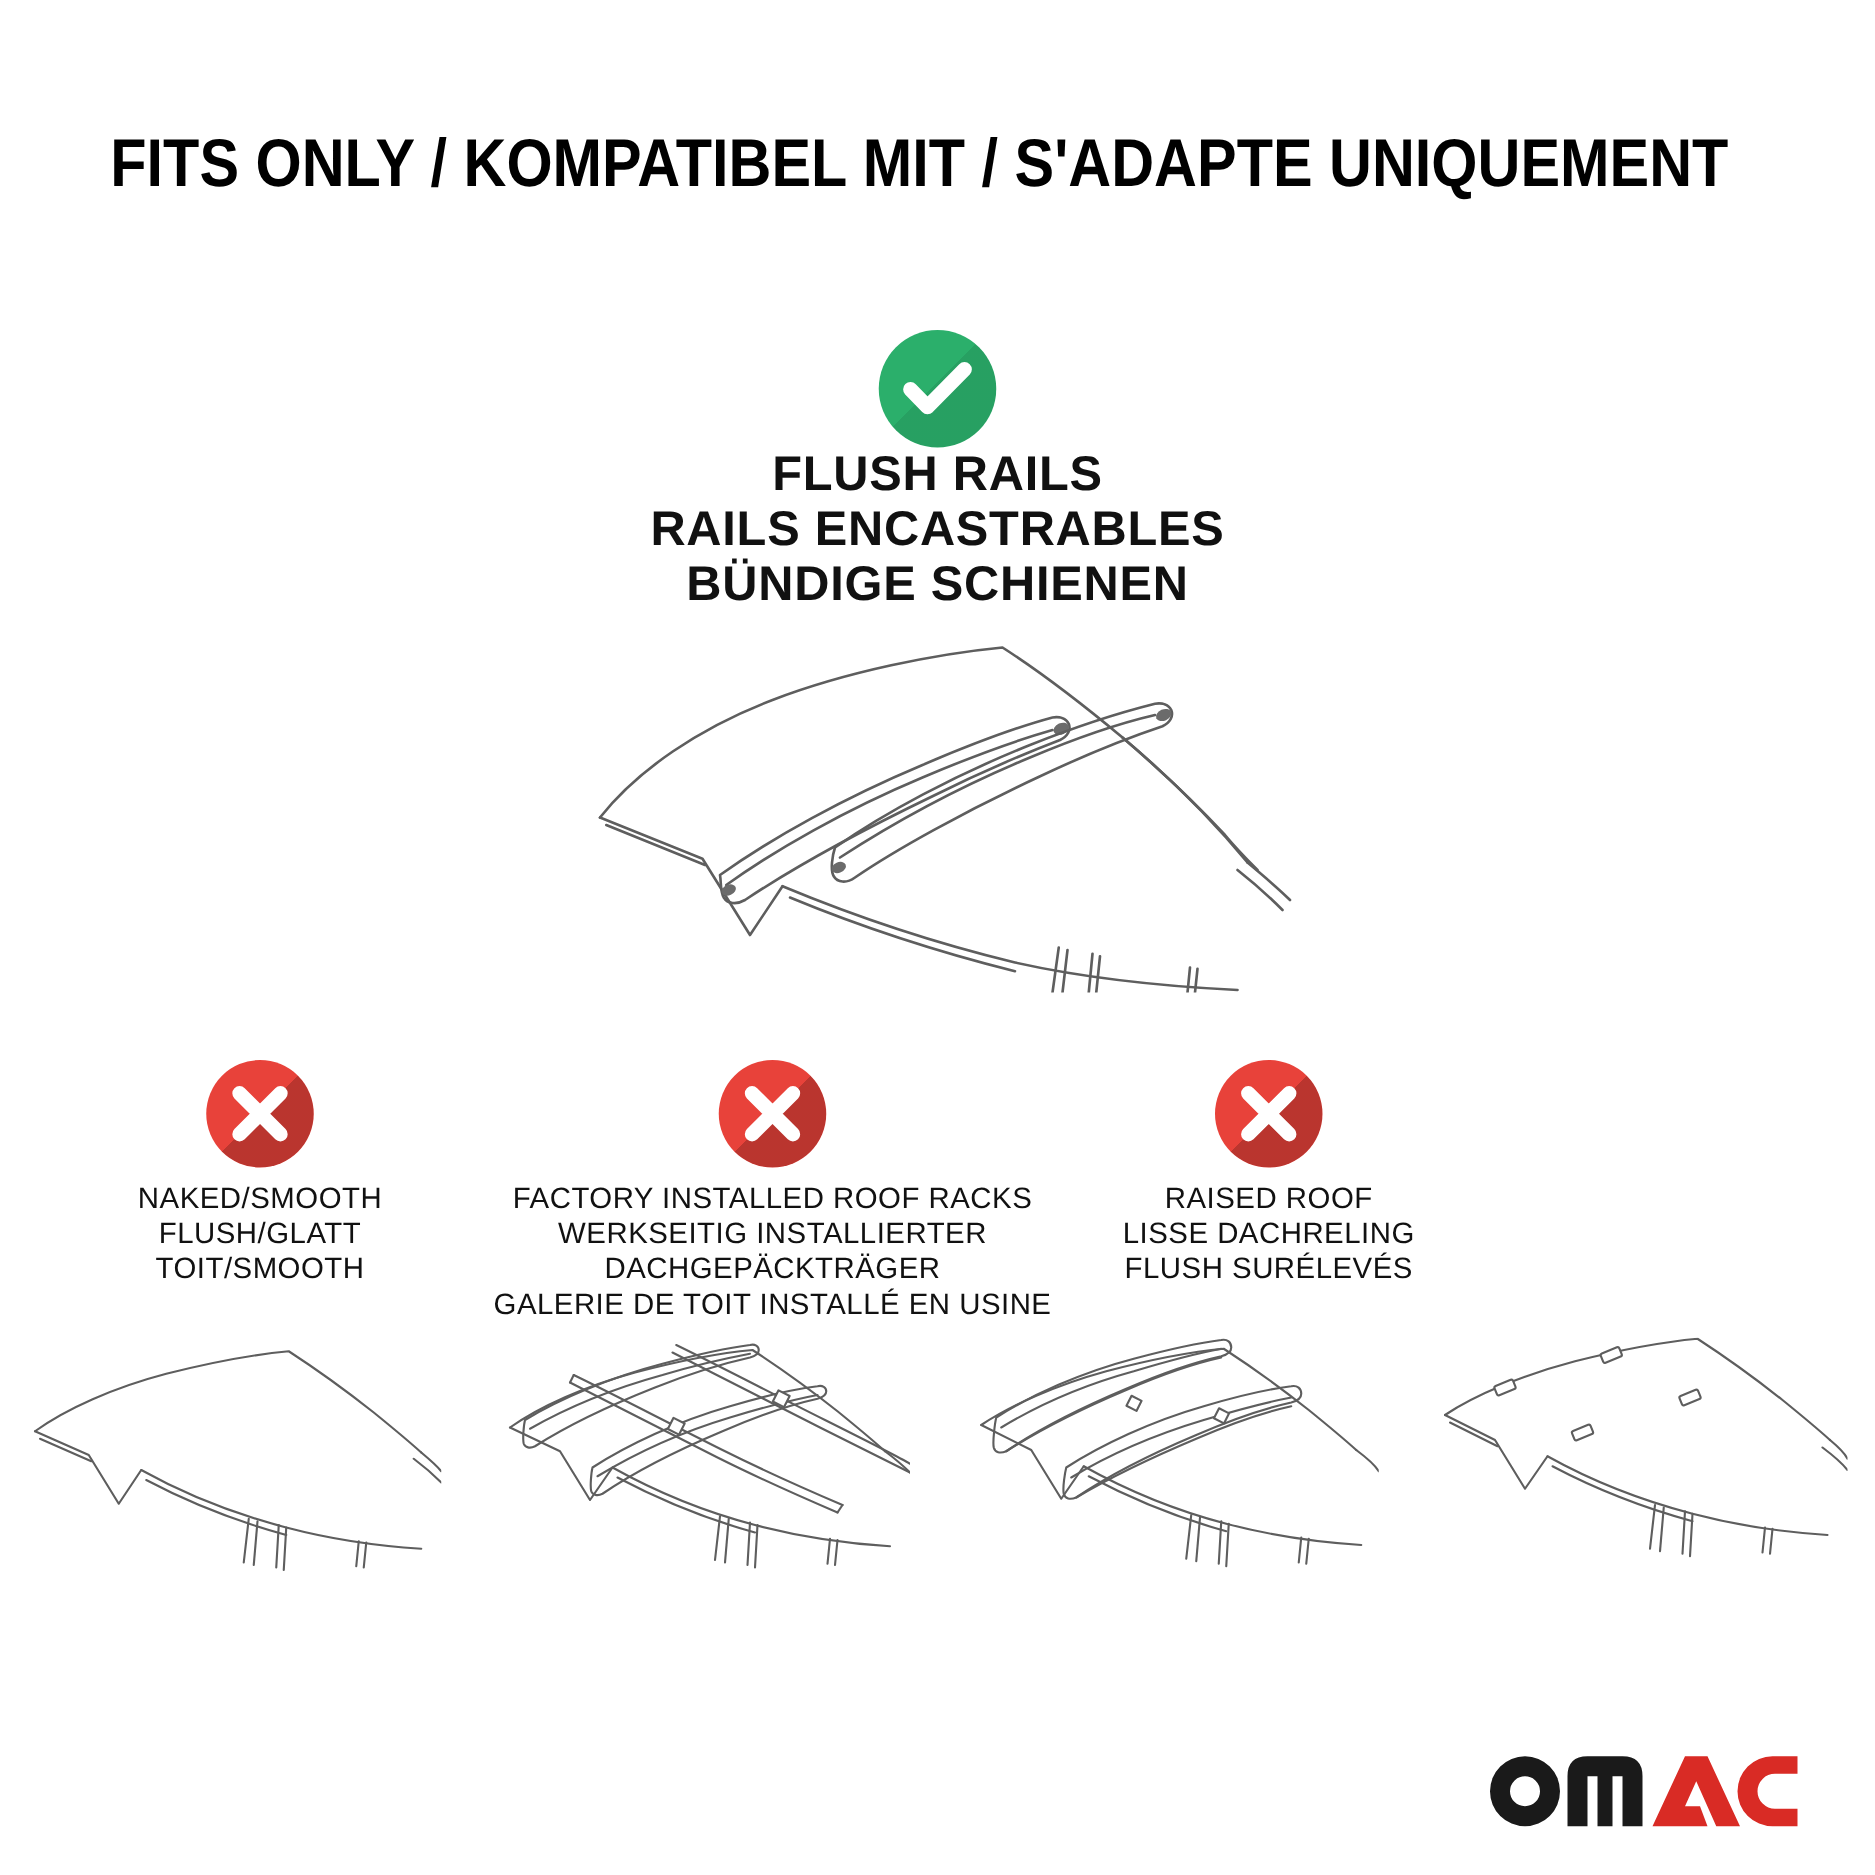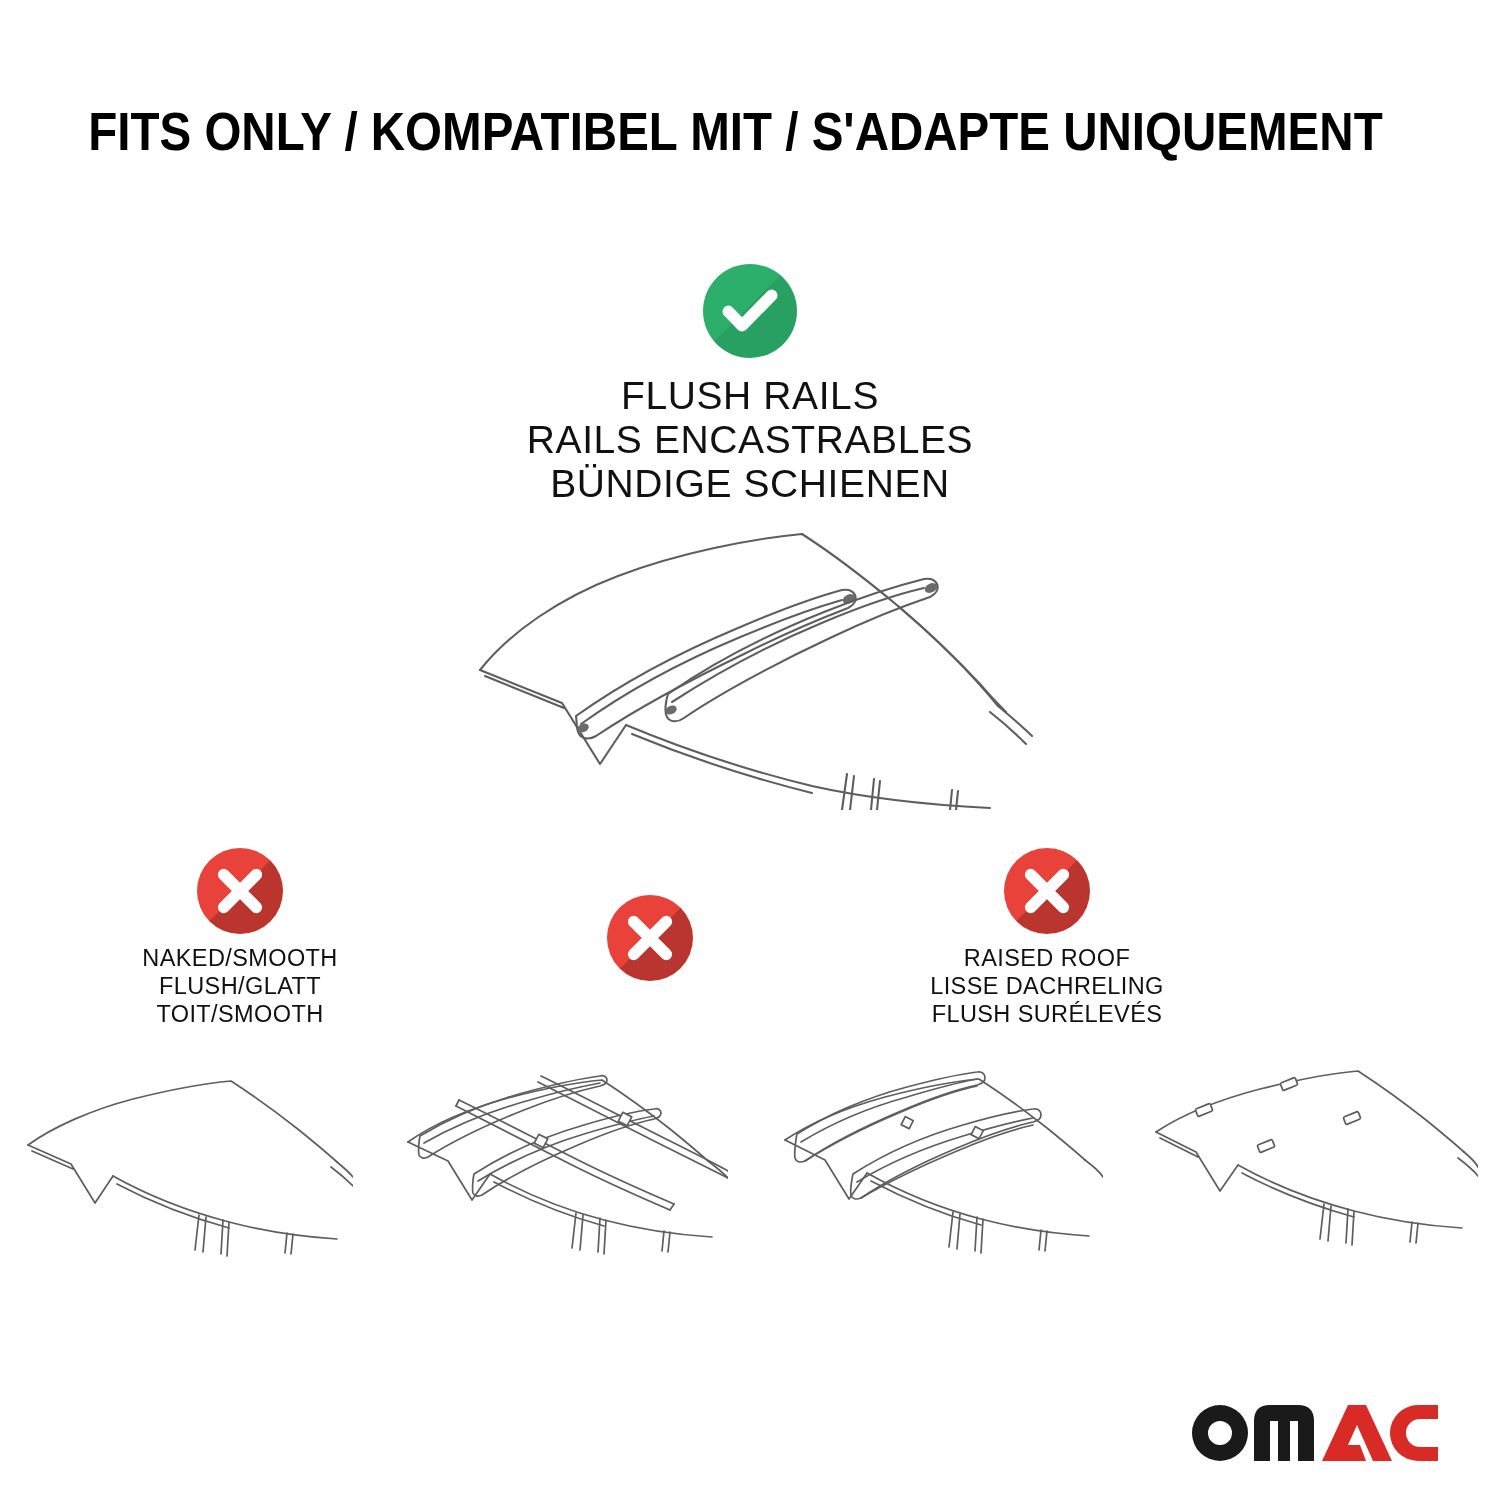--- a/index.html
+++ b/index.html
@@ -84,44 +84,42 @@
 
   
   #hero {
     position: absolute;
     top: 264px;
     left: 0;
     width: 1500px;
     text-align: center;
   }
   #hero-caption {
-    margin-top: 16px;
     font-size: 39px;
-    font-weight: 400;
+    font-weight: 700;
     line-height: 1.13;
     letter-spacing: 0.6px;
     color: #111111;
   }
   #hero-caption div { white-space: nowrap; }
   #hero-illustration {
     margin-top: 14px;
     width: 600px;
     height: 290px;
     display: inline-block;
   }
 
   
   #options-row {
     position: absolute;
     top: 848px;
     left: 0;
     width: 1372px;
     display: flex;
-    align-items: center;
-    margin-left: 32px;
+    align-items: flex-start;
   }
   .option-col {
     display: flex;
     flex-direction: column;
     align-items: center;
   }
   .option-col.c1 { width: 380px; margin-left: 18px; }
   .option-col.c2 { width: 450px; margin-left: -5px; }
   .option-col.c3 { width: 340px; margin-left: 2px; }
   .option-col.c4 { width: 300px; margin-left: 2px; }
@@ -246,20 +244,26 @@
       <div>TOIT/SMOOTH</div>
     </div>
   </div>
 
   <div class="option-col c2">
     <div class="badge x-badge">
       <span class="shadow"></span>
       <svg viewBox="0 0 100 100" aria-hidden="true">
         <path d="M31 31 L69 69 M69 31 L31 69" fill="none" stroke="#ffffff" stroke-width="13.5" stroke-linecap="round"></path>
       </svg>
+    </div>
+    <div class="option-caption">
+      <div>FACTORY INSTALLED ROOF RACKS</div>
+      <div>WERKSEITIG INSTALLIERTER</div>
+      <div>DACHGEPÄCKTRÄGER</div>
+      <div>GALERIE DE TOIT INSTALLÉ EN USINE</div>
     </div>
   </div>
 
   <div class="option-col c3">
     <div class="badge x-badge">
       <span class="shadow"></span>
       <svg viewBox="0 0 100 100" aria-hidden="true">
         <path d="M31 31 L69 69 M69 31 L31 69" fill="none" stroke="#ffffff" stroke-width="13.5" stroke-linecap="round"></path>
       </svg>
     </div>

